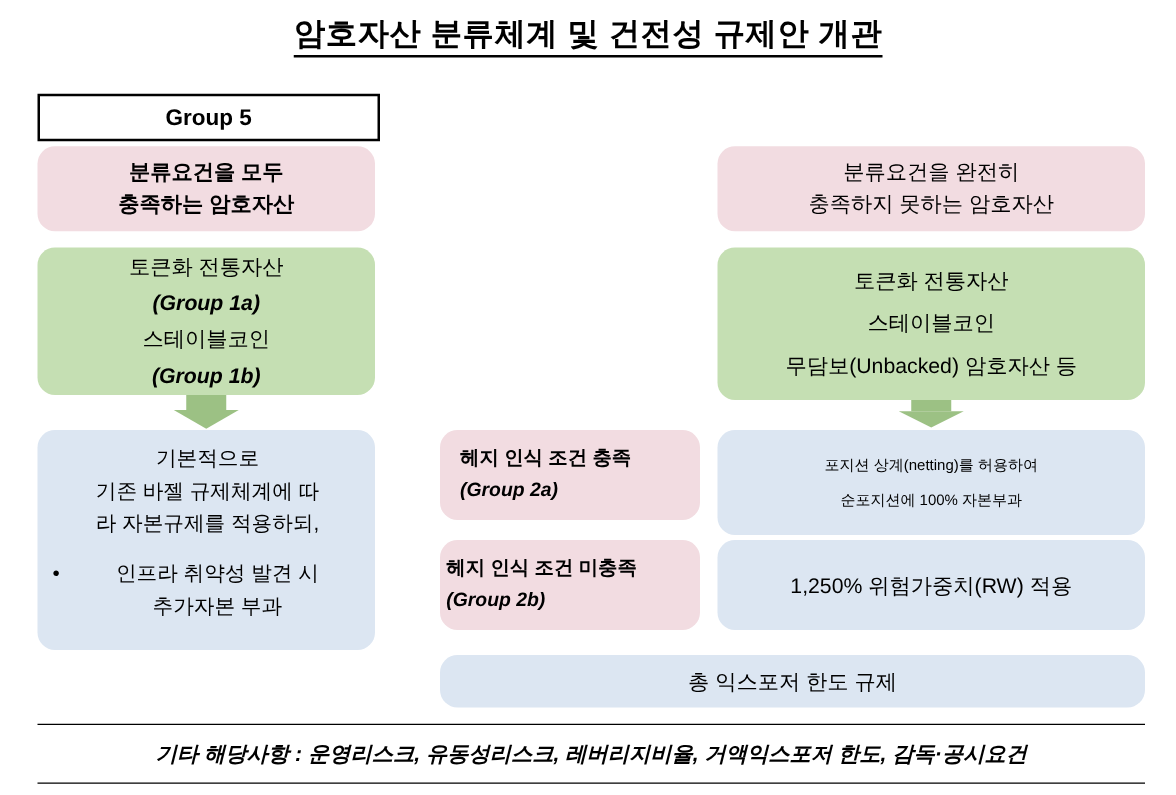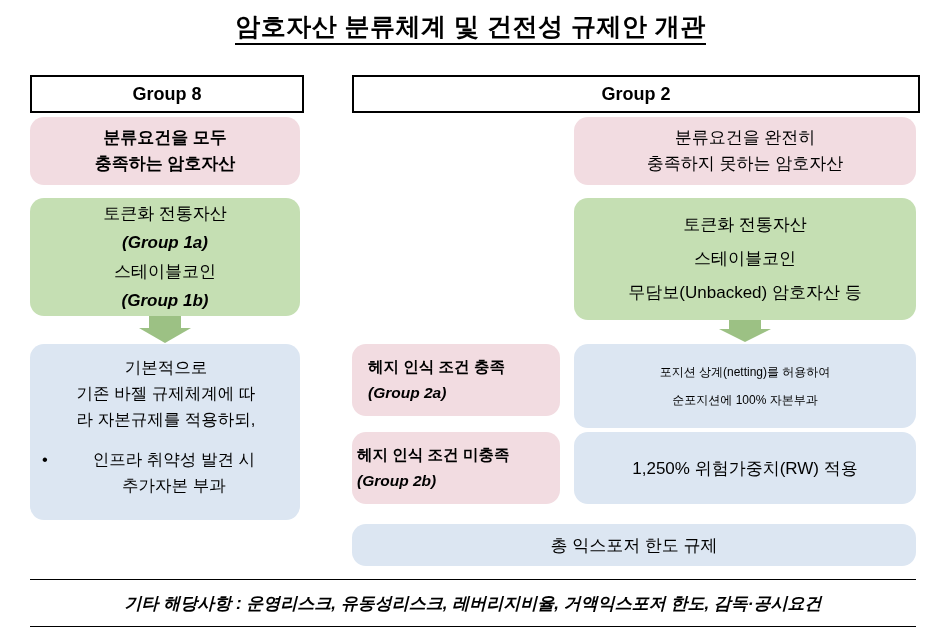--- a/index.html
+++ b/index.html
@@ -134,24 +134,21 @@
 </head>
 <body>
 
 <div class="canvas">
 
   <div class="title">
     <span>암호자산 분류체계 및 건전성 규제안 개관</span>
   </div>
 
   <div class="group-header" id="group1-header">
-    <span>Group 8</span>
-  </div>
-  <div class="group-header" id="group2-header">
-    <span>Group 2</span>
+    <span>Group 5</span>
   </div>
 
   <div class="box pink" id="g1-criteria">
     <span class="line">분류요건을 모두</span>
     <span class="line">충족하는 암호자산</span>
   </div>
 
   <div class="box pink" id="g2-criteria">
     <span class="line">분류요건을 완전히</span>
     <span class="line">충족하지 못하는 암호자산</span>

